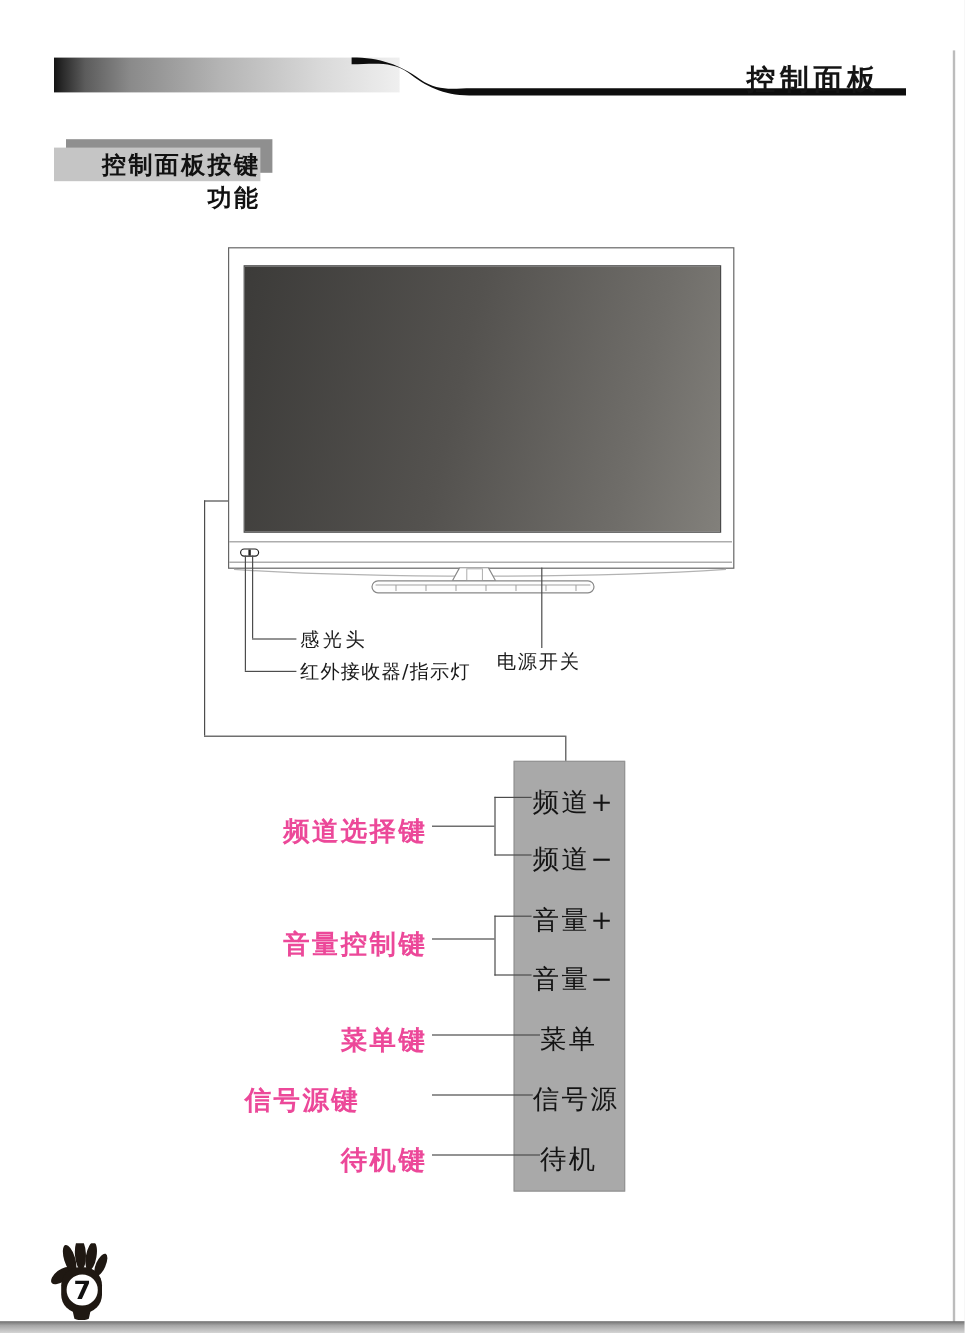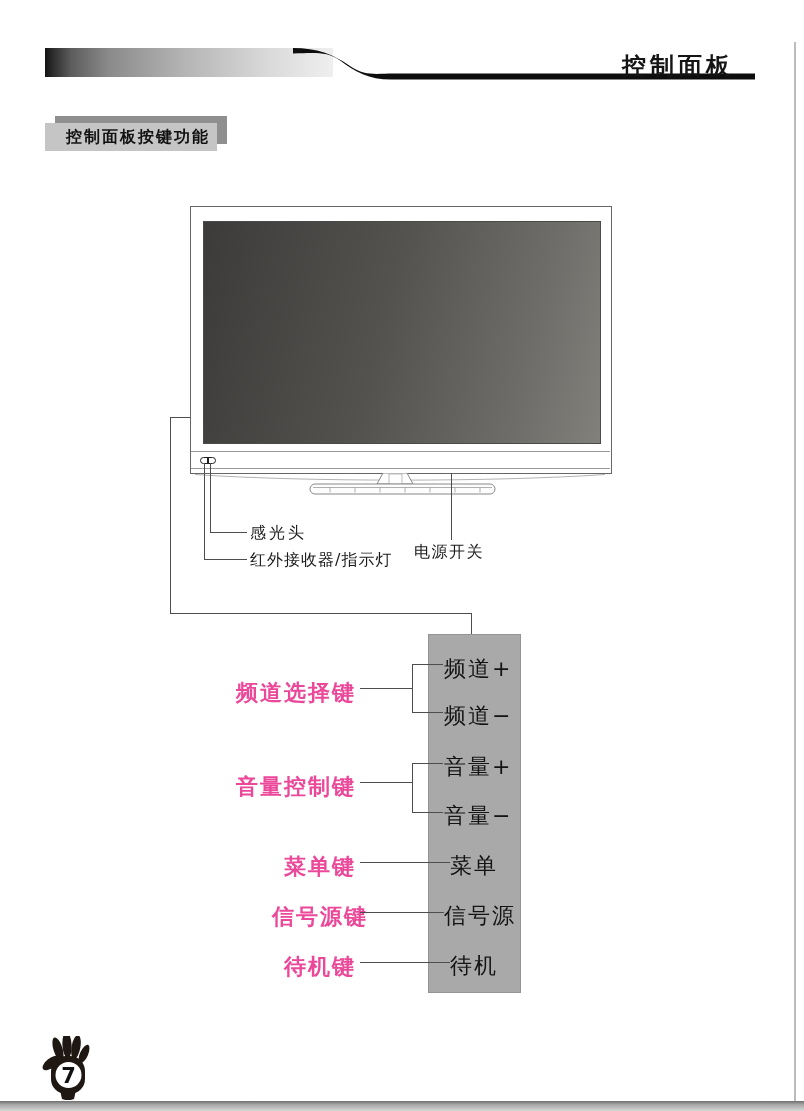--- a/index.html
+++ b/index.html
@@ -18,21 +18,21 @@
     position:absolute;left:74px;top:51px;font-size:19px;font-weight:bold;
     letter-spacing:2.5px;color:#ffffff;white-space:nowrap;
     text-shadow:1.5px 1.5px 1px #4a4a4a;
   }
   #header-topic{
     position:absolute;left:622px;top:50px;font-size:24px;font-weight:600;
     letter-spacing:4px;color:#141414;white-space:nowrap;
   }
   #subheading-shadow{position:absolute;left:55px;top:116px;width:172px;height:28px;background:#8f8f8f;}
   #subheading-box{position:absolute;left:45px;top:123px;width:172px;height:28px;background:#c5c5c5;}
-  #subheading-box span{display:block;padding-left:21px;line-height:28px;font-size:16px;font-weight:bold;letter-spacing:2px;color:#111;}
+  #subheading-box span{display:block;padding-left:21px;line-height:28px;font-size:20px;font-weight:bold;letter-spacing:2px;color:#111;text-align:right;}
   #tv-outer{position:absolute;left:190px;top:206px;width:420px;height:266px;border:1.5px solid #666;background:#fff;}
   #tv-screen{
     position:absolute;left:203px;top:221px;width:396px;height:221px;
     border:1px solid #4a4a4a;
     background:linear-gradient(103deg,#3c3b39 0%,#54524f 45%,#6f6d69 80%,#82807b 100%);
   }
   .bezel-line{position:absolute;left:191px;width:419px;height:1px;background:#9a9a9a;}
   #indicator-pill{
     position:absolute;left:200px;top:457px;width:14px;height:5px;
     border:1.5px solid #222;border-radius:4px;background:#fff;
@@ -119,21 +119,21 @@
   <div class="btnlabel" style="left:444px;top:701px;">频道−</div>
   <div class="btnlabel" style="left:444px;top:752px;">音量+</div>
   <div class="btnlabel" style="left:444px;top:801px;">音量−</div>
   <div class="btnlabel" style="left:450px;top:851px;">菜单</div>
   <div class="btnlabel" style="left:444px;top:901px;">信号源</div>
   <div class="btnlabel" style="left:450px;top:951px;">待机</div>
 
   <div class="rlabel" style="left:180px;top:678px;width:176px;">频道选择键</div>
   <div class="rlabel" style="left:180px;top:772px;width:176px;">音量控制键</div>
   <div class="rlabel" style="left:180px;top:852px;width:176px;">菜单键</div>
-  <div class="rlabel" style="left:192px;top:902px;width:176px;">信号源键</div>
+  <div class="rlabel" style="left:164px;top:902px;width:176px;text-align:center;">信号源键</div>
   <div class="rlabel" style="left:180px;top:952px;width:176px;">待机键</div>
 
   <div class="hline" style="left:360px;top:688px;width:52px;"></div>
   <div class="vline" style="left:412px;top:664px;height:49px;"></div>
   <div class="hline" style="left:412px;top:664px;width:31px;"></div>
   <div class="hline" style="left:412px;top:712px;width:31px;"></div>
 
   <div class="hline" style="left:360px;top:782px;width:52px;"></div>
   <div class="vline" style="left:412px;top:763px;height:50px;"></div>
   <div class="hline" style="left:412px;top:763px;width:31px;"></div>

